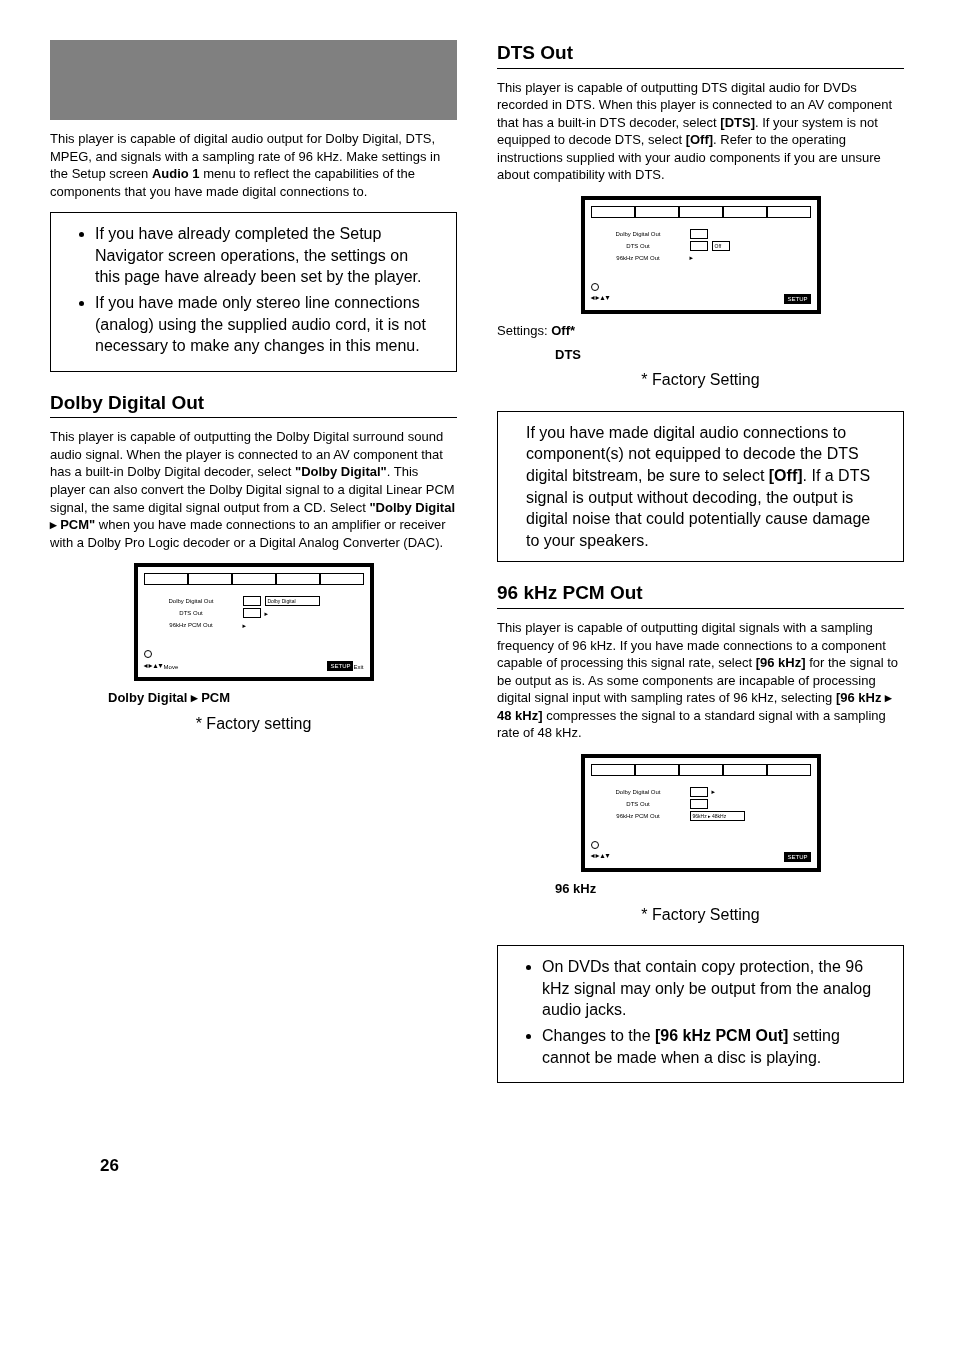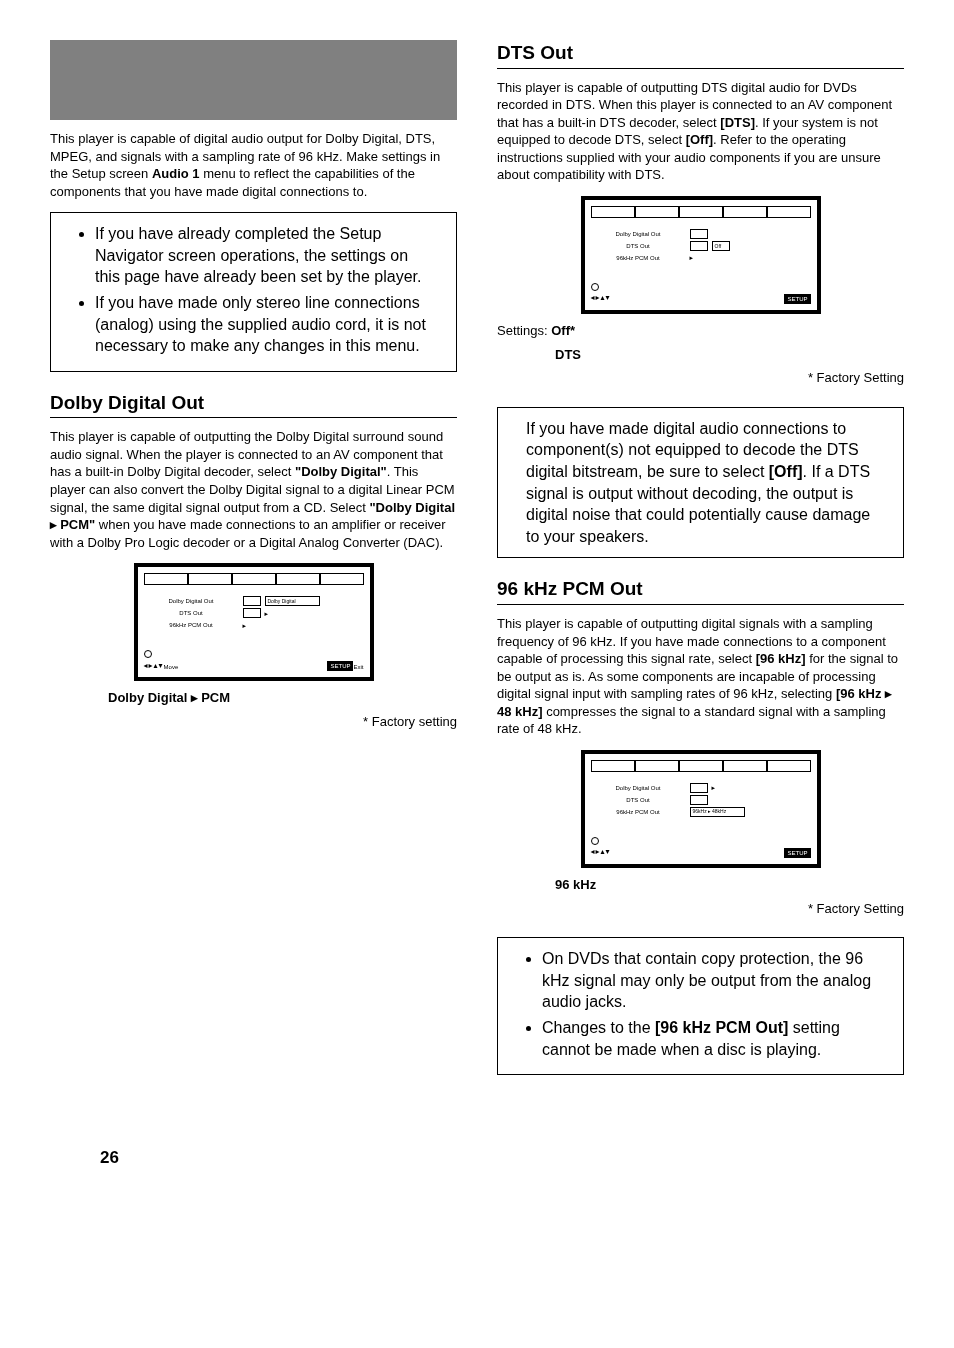--- a/index.html
+++ b/index.html
@@ -102,22 +102,22 @@
     padding: 1px 3px;
   }
   .settings-line {
     font-size: 13px;
     margin: 6px 0 2px 0;
   }
   .settings-indent {
     margin-left: 58px;
   }
   .foot {
-    text-align: right;
-    font-size: 13px;
+    text-align: center;
+    font-size: 16px;
     margin-top: 6px;
   }
   .page-num {
     position: absolute;
     left: 50px;
     font-size: 17px;
     font-weight: bold;
   }
   .footer-area {
     margin-top: 60px;

